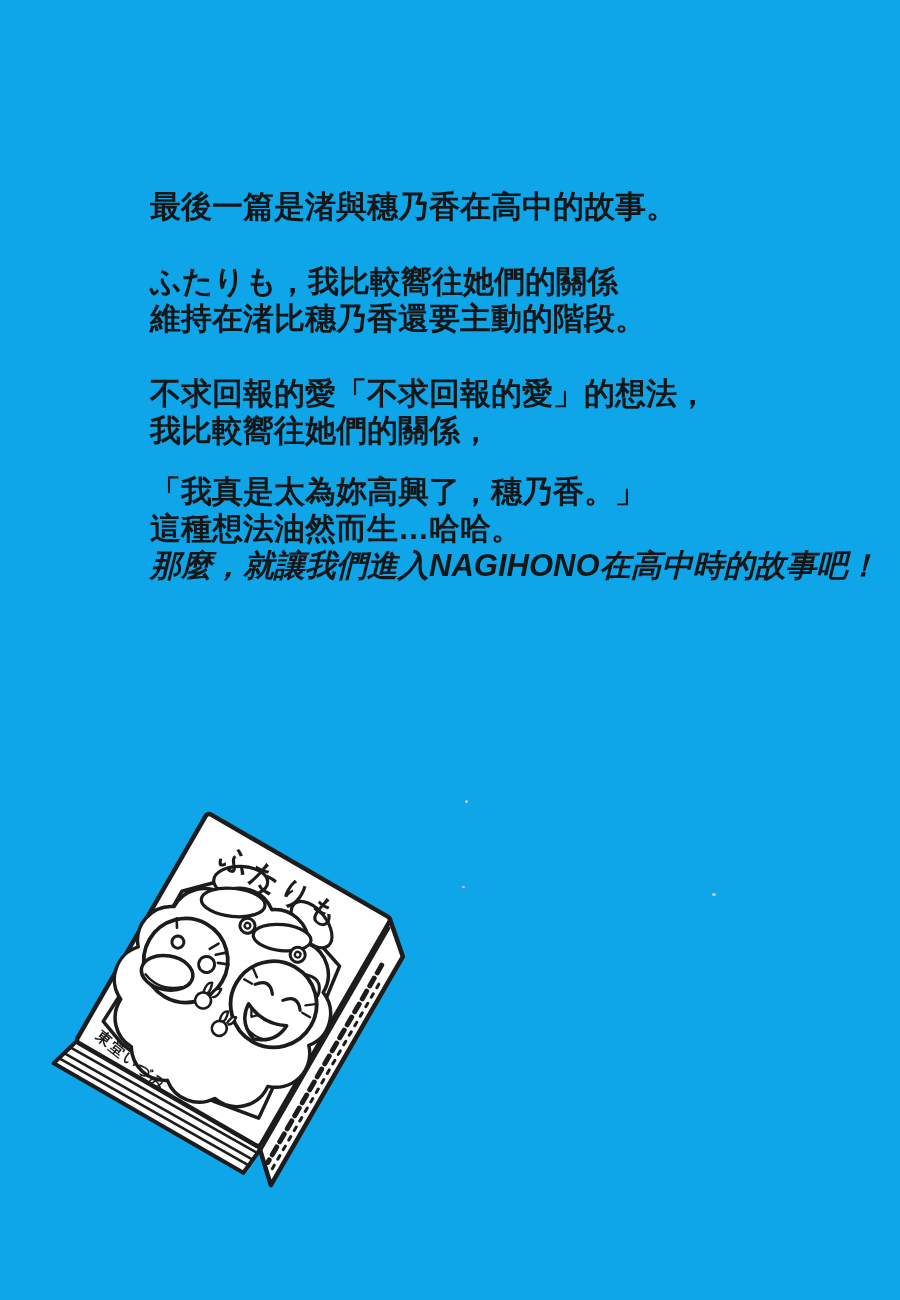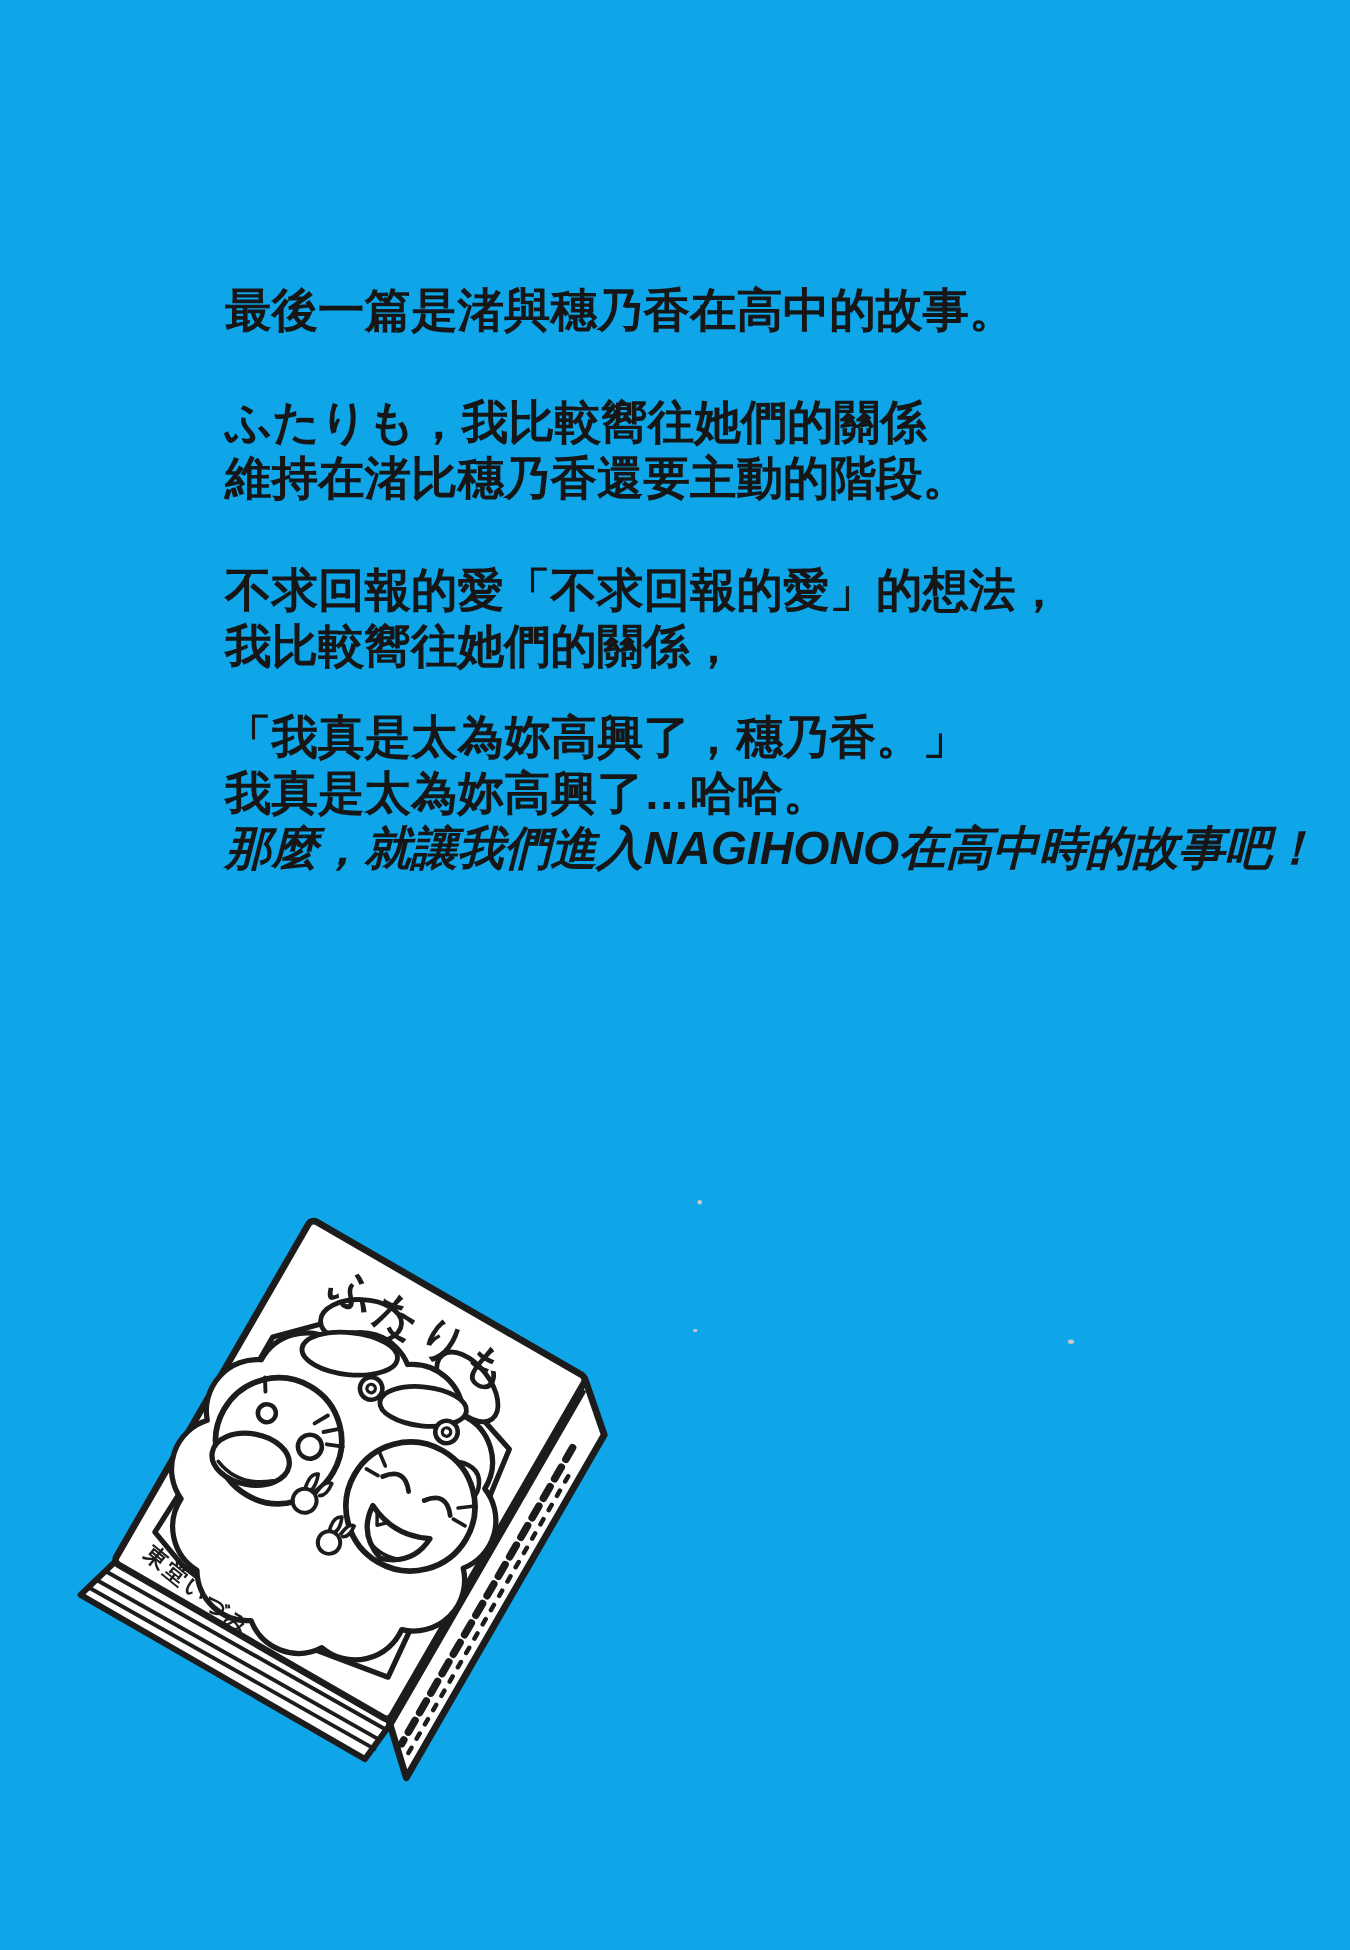--- a/index.html
+++ b/index.html
@@ -46,21 +46,21 @@
     <p class="para gap-normal">
       <span class="line">ふたりも，我比較嚮往她們的關係</span>
       <span class="line">維持在渚比穗乃香還要主動的階段。</span>
     </p>
     <p class="para gap-normal">
       <span class="line">不求回報的愛「不求回報的愛」的想法，</span>
       <span class="line">我比較嚮往她們的關係，</span>
     </p>
     <p class="para gap-small">
       <span class="line">「我真是太為妳高興了，穗乃香。」</span>
-      <span class="line">我真是太為妳高興了…哈哈。</span>
+      <span class="line">這種想法油然而生…哈哈。</span>
     </p>
     <p class="para gap-medium">
       <span class="line">那麼，就讓我們進入NAGIHONO在高中時的故事吧！</span>
     </p>
   </main>
 
   <div class="book-wrap">
     <svg viewBox="0 0 480 470" width="480" height="470">
       <g transform="translate(168,42) rotate(30)">
 

